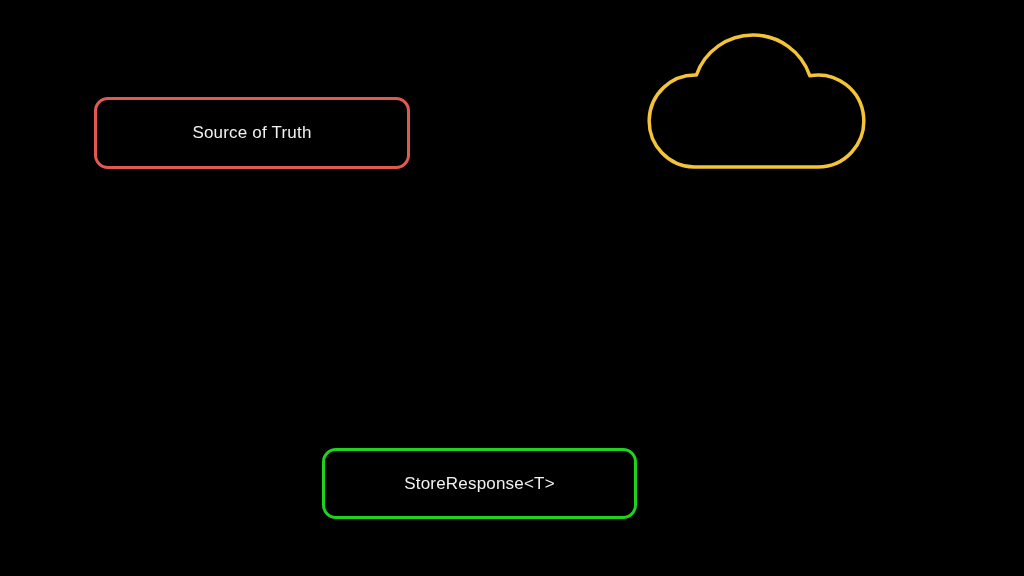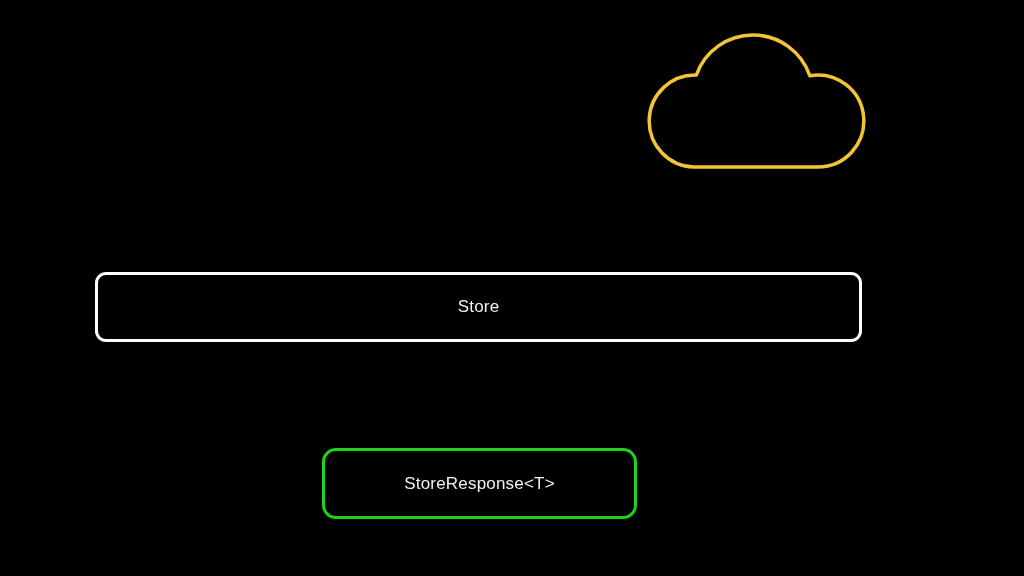--- a/index.html
+++ b/index.html
@@ -61,30 +61,30 @@
     top: 31px;
     width: 228px;
     height: 143px;
   }
 </style>
 </head>
 <body>
 
 <div class="slide">
 
+  <div class="box box-red">
+    <span>Source of Truth</span>
+  </div>
 
   <svg class="cloud" viewBox="-4 -4 228 143" xmlns="http://www.w3.org/2000/svg" aria-hidden="true">
     <path d="M 46 132
              A 46 46 0 1 1 48.4 40
              A 60 60 0 0 1 161.8 40.7
              A 46 46 0 1 1 170 132
              Z" fill="none" stroke="#f3c536" stroke-width="3.5" stroke-linejoin="round" stroke-linecap="round"></path>
   </svg>
 
-  <div class="box box-white">
-    <span>Store</span>
-  </div>
 
   <div class="box box-green">
     <span>StoreResponse&lt;T&gt;</span>
   </div>
 
 </div>
 
 </body></html>

